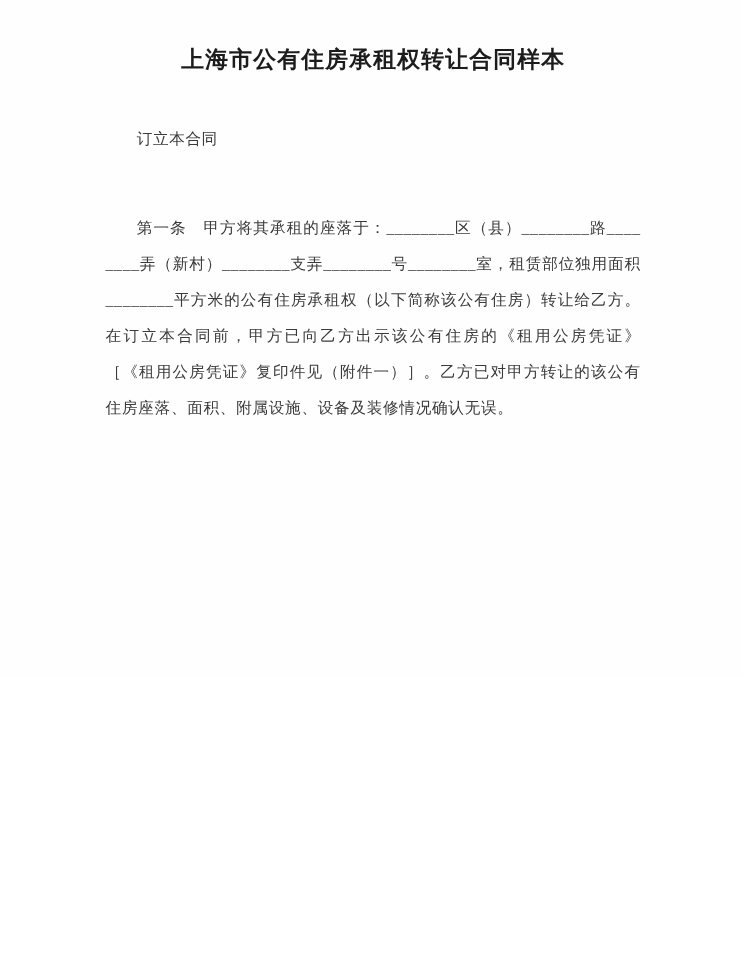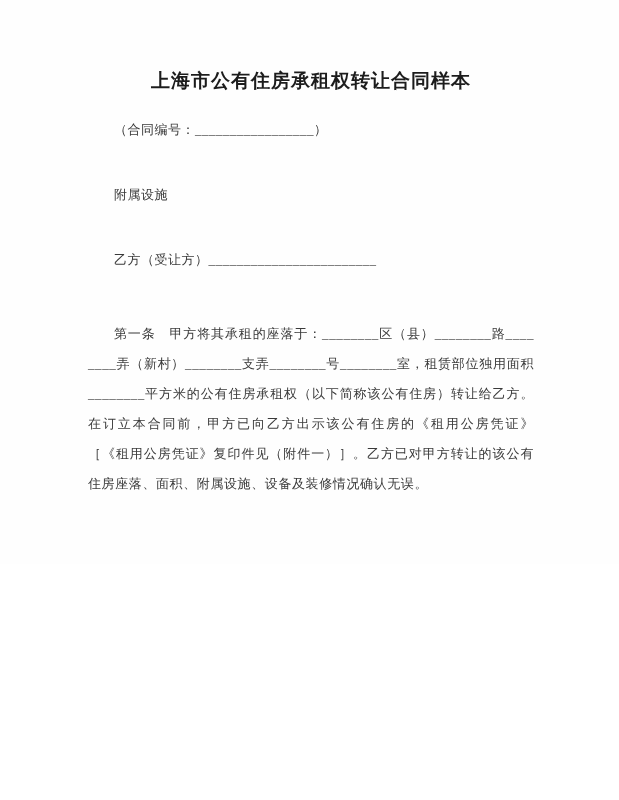--- a/index.html
+++ b/index.html
@@ -10,21 +10,21 @@
   .page {
     position: relative;
     width: 619px;
     height: 564px;
     margin: 0 auto;
     background: #fefefe;
     overflow: hidden;
     font-family: "Liberation Serif", "DejaVu Serif", serif;
     color: #3a3a3a;
     box-sizing: border-box;
-    padding: 66px 85px 0 88px;
+    padding: 36px 85px 0 88px;
   }
   .doc-title {
     margin: 0;
     font-size: 19px;
     line-height: 30px;
     font-weight: bold;
     text-align: center;
     color: #1c1c1c;
     letter-spacing: 1px;
     white-space: nowrap;
@@ -50,24 +50,22 @@
   .para.first  { margin-top: 30px; }
   .para.spaced { margin-top: 44px; }
 </style>
 </head>
 <body>
 
 <div class="page">
 
   <h1 class="doc-title">上海市公有住房承租权转让合同样本</h1>
 
-  <div class="line contract-no">（合同编号：_________________）</div>
 
-  <div class="line spaced">附属设施</div>
+  <div class="line spaced">订立本合同</div>
 
 
-  <div class="line spaced">乙方（受让方）________________________</div>
 
 
   <p class="para spaced">第一条　甲方将其承租的座落于：________区（县）________路________弄（新村）________支弄________号________室，租赁部位独用面积________平方米的公有住房承租权（以下简称该公有住房）转让给乙方。在订立本合同前，甲方已向乙方出示该公有住房的《租用公房凭证》［《租用公房凭证》复印件见（附件一）］。乙方已对甲方转让的该公有住房座落、面积、附属设施、设备及装修情况确认无误。</p>
 
 
 </div>
 
 </body></html>

